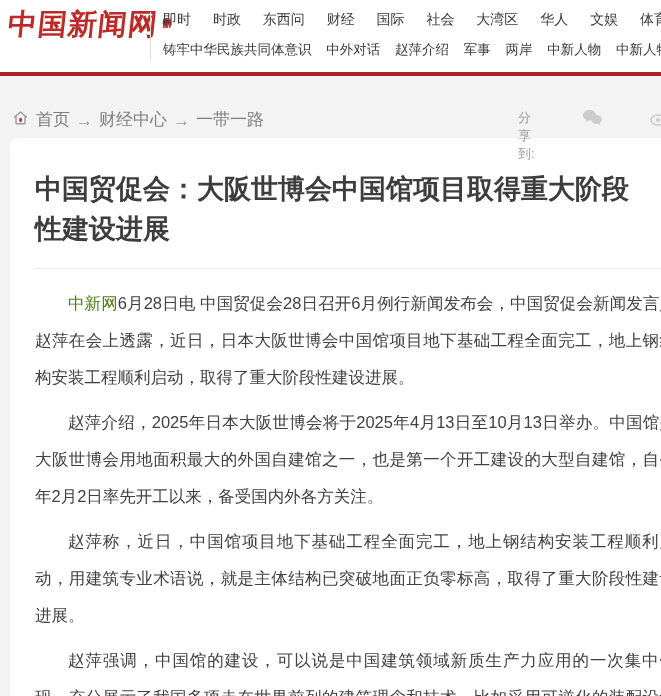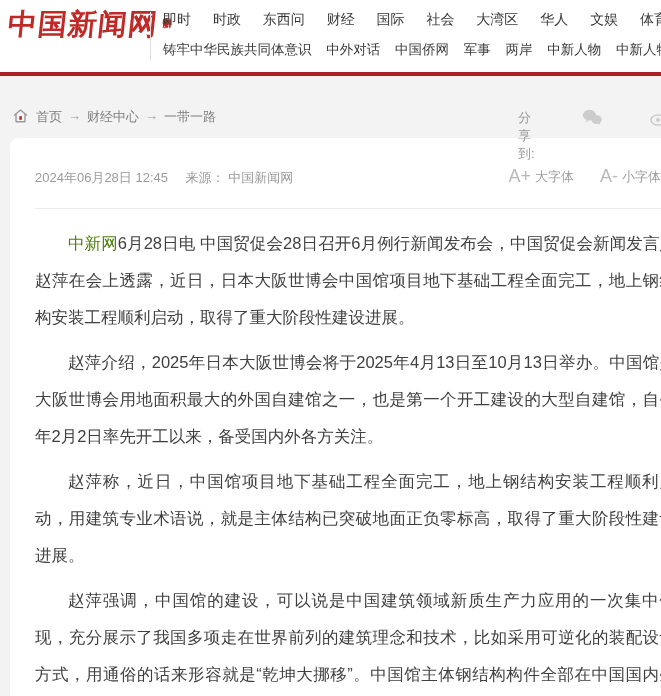--- a/index.html
+++ b/index.html
@@ -30,21 +30,21 @@
   .v-divider { position:absolute; left:150px; top:12px; width:1px; height:48px; background:#ddd; }
   .nav { position:absolute; left:163px; top:0; right:0; overflow:hidden; }
   .nav-row { white-space:nowrap; overflow:hidden; color:#3a3a3a; }
   .nav-row1 { margin-top:11px; font-size:14px; }
   .nav-row1 .nav-item { display:inline-block; margin-right:18px; cursor:pointer; }
   .nav-row2 { margin-top:12px; font-size:13.5px; }
   .nav-row2 .nav-item { display:inline-block; margin-right:11px; cursor:pointer; }
   .red-bar { height:4px; background:#a92025; }
   
   .breadcrumb-row { position:relative; height:52px; }
-  .breadcrumb { position:absolute; left:12px; top:32px; display:flex; align-items:flex-start; font-size:13px; color:#7f7f7f; }
+  .breadcrumb { position:absolute; left:12px; top:32px; display:flex; align-items:flex-end; font-size:17px; color:#7f7f7f; }
   .home-icon { margin-right:7px; display:inline-block; }
   .crumb { cursor:pointer; }
   .crumb-arrow { color:#9a9a9a; margin:0 6px; }
   .share { position:absolute; left:518px; top:33px; display:flex; align-items:flex-start; font-size:13px; color:#9a9a9a;gap:30px; }
   .share-icon { display:inline-block; margin-left:17px; cursor:pointer; line-height:0; }
   .star-glyph { display:inline-block; font-size:19px; color:#d2d2d2; transform:rotate(-14deg); line-height:16px; }
   
   .card {
     margin:10px 0 0 10px; width:990px; height:600px; background:#fff;
     border-radius:8px; padding:18px 0 0 25px;
@@ -90,21 +90,21 @@
       <span class="nav-item">社会</span>
       <span class="nav-item">大湾区</span>
       <span class="nav-item">华人</span>
       <span class="nav-item">文娱</span>
       <span class="nav-item">体育</span>
       
     </div>
     <div class="nav-row nav-row2">
       <span class="nav-item">铸牢中华民族共同体意识</span>
       <span class="nav-item">中外对话</span>
-      <span class="nav-item">中国侨网</span>
+      <span class="nav-item">赵萍介绍</span>
       <span class="nav-item">军事</span>
       <span class="nav-item">两岸</span>
       <span class="nav-item">中新人物</span>
       <span class="nav-item">中新人物</span>
       
     </div>
   </nav>
 </header>
 
 <div class="red-bar"></div>
@@ -142,35 +142,21 @@
         <path d="M14 1.3 Q19.5 1.5 20.3 7" fill="none" stroke="#cccccc" stroke-width="1.5" stroke-linecap="round"></path>
       </svg>
     </span>
     <span class="share-icon">
       <span class="star-glyph">★</span>
     </span>
   </div>
 </div>
 
 <main class="card">
-  <div class="meta-row">
-    <span class="meta-date">2024年06月28日 12:45</span>
-    <span class="meta-source-label">来源：</span>
-    <span class="meta-source">中国新闻网</span>
-    <div class="font-controls">
-      <span class="fc-btn">
-        <span class="fc-symbol">A+</span>
-        <span class="fc-label">大字体</span>
-      </span>
-      <span class="fc-btn">
-        <span class="fc-symbol">A-</span>
-        <span class="fc-label">小字体</span>
-      </span>
-    </div>
-  </div>
+  <h1 class="article-title">中国贸促会：大阪世博会中国馆项目取得重大阶段性建设进展</h1>
   <hr class="divider">
   <div class="content">
     <p><a class="inline-link">中新网</a><span>6月28日电 中国贸促会28日召开6月例行新闻发布会，中国贸促会新闻发言人赵萍在会上透露，近日，日本大阪世博会中国馆项目地下基础工程全面完工，地上钢结构安装工程顺利启动，取得了重大阶段性建设进展。</span></p>
     <p>赵萍介绍，2025年日本大阪世博会将于2025年4月13日至10月13日举办。中国馆是大阪世博会用地面积最大的外国自建馆之一，也是第一个开工建设的大型自建馆，自今年2月2日率先开工以来，备受国内外各方关注。</p>
     <p>赵萍称，近日，中国馆项目地下基础工程全面完工，地上钢结构安装工程顺利启动，用建筑专业术语说，就是主体结构已突破地面正负零标高，取得了重大阶段性建设进展。</p>
     <p>赵萍强调，中国馆的建设，可以说是中国建筑领域新质生产力应用的一次集中体现，充分展示了我国多项走在世界前列的建筑理念和技术，比如采用可逆化的装配设计方式，用通俗的话来形容就是“乾坤大挪移”。中国馆主体钢结构构件全部在中国国内生产，所有构件均在国内</p>
   </div>
 </main>
 
 </body></html>

